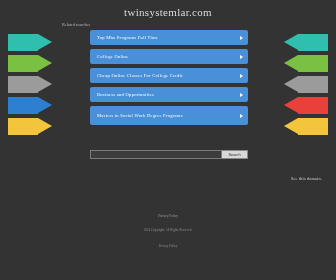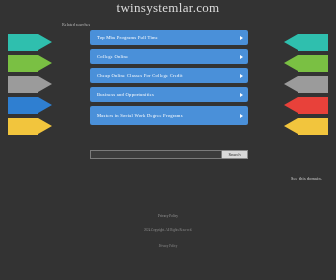--- a/index.html
+++ b/index.html
@@ -16,23 +16,24 @@
   }
   .page {
     position: relative;
     width: 336px;
     height: 280px;
     background: #333333;
   }
   .domain-title {
     text-align: center;
     font-family: "Liberation Serif", serif;
-    font-size: 13px;
+    font-size: 11px;
     letter-spacing: 0.3px;
     color: #dcdcdc;
+    padding-top: 6px;
   }
   .related-label {
     position: absolute;
     left: 62px;
     top: 22px;
     font-size: 4.2px;
     color: #b9b9b9;
     font-family: "Liberation Serif", serif;
   }
 

